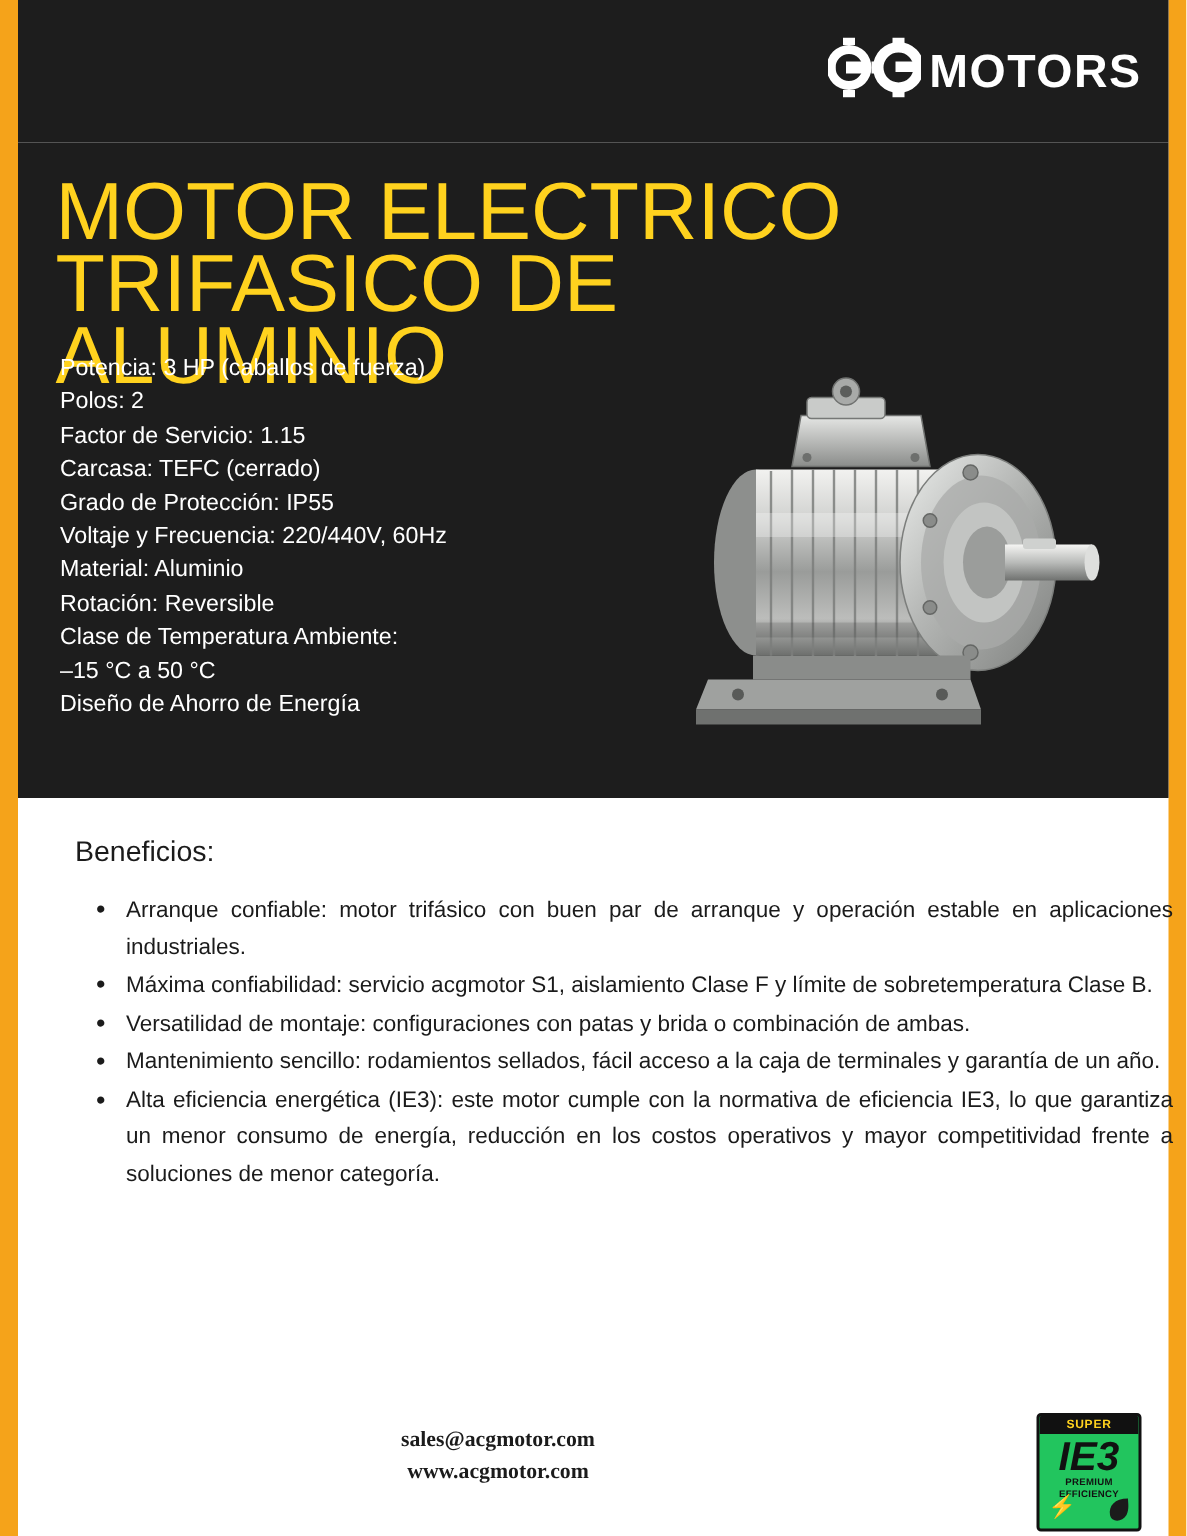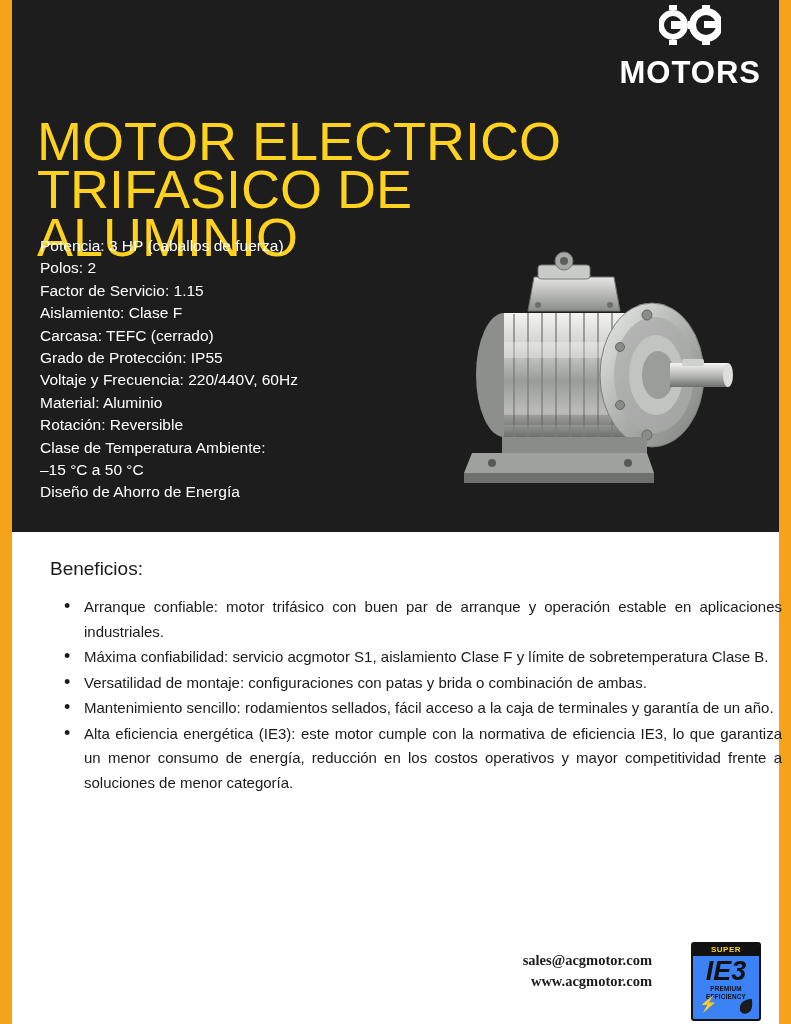--- a/index.html
+++ b/index.html
@@ -48,21 +48,20 @@
     display: flex;
     align-items: center;
     justify-content: flex-end;
     box-sizing: border-box;
     padding-right: 18px;
   }
   .logo {
     display: flex;
     align-items: center;
     gap: 6px;
-    flex-direction: column;
   }
   .logo-gear {
     display: inline-block;
   }
   .logo-word {
     color: #ffffff;
     font-size: 31px;
     font-weight: bold;
     letter-spacing: 1px;
     font-family: "Liberation Sans", sans-serif;
@@ -147,36 +146,36 @@
     left: 12px;
     bottom: 0;
     width: 767px;
     height: 82px;
   }
   .footer-contact {
     position: absolute;
     left: 0;
     top: 8px;
     width: 640px;
-    text-align: right;
+    text-align: center;
     font-family: "Liberation Serif", serif;
     font-size: 14.5px;
     color: #1b1b1b;
     line-height: 21px;
     font-weight: bold;
   }
   .ie3-badge {
     position: absolute;
     right: 18px;
     top: 0px;
     width: 66px;
     height: 75px;
     border: 2px solid #111;
     border-radius: 3px;
-    background: #3b82f6;
+    background: #22c55e;
     overflow: hidden;
   }
   .ie3-top {
     background: #111;
     color: #ffd21e;
     font-size: 8px;
     font-weight: bold;
     text-align: center;
     letter-spacing: 0.5px;
     padding: 1px 0 1px;
@@ -247,21 +246,20 @@
   </div>
 
   <div class="dark-panel">
 
     <div class="title">MOTOR ELECTRICO TRIFASICO DE ALUMINIO</div>
 
     <div class="specs">
       <div>Potencia: 3 HP (caballos de fuerza)</div>
       <div>Polos: 2</div>
       <div>Factor de Servicio: 1.15</div>
-      <div>Aislamiento: Clase F</div>
       <div>Carcasa: TEFC (cerrado)</div>
       <div>Grado de Protección: IP55</div>
       <div>Voltaje y Frecuencia: 220/440V, 60Hz</div>
       <div>Material: Aluminio</div>
       <div>Rotación: Reversible</div>
       <div>Clase de Temperatura Ambiente:</div>
       <div>–15 °C a 50 °C</div>
       <div>Diseño de Ahorro de Energía</div>
     </div>
 

